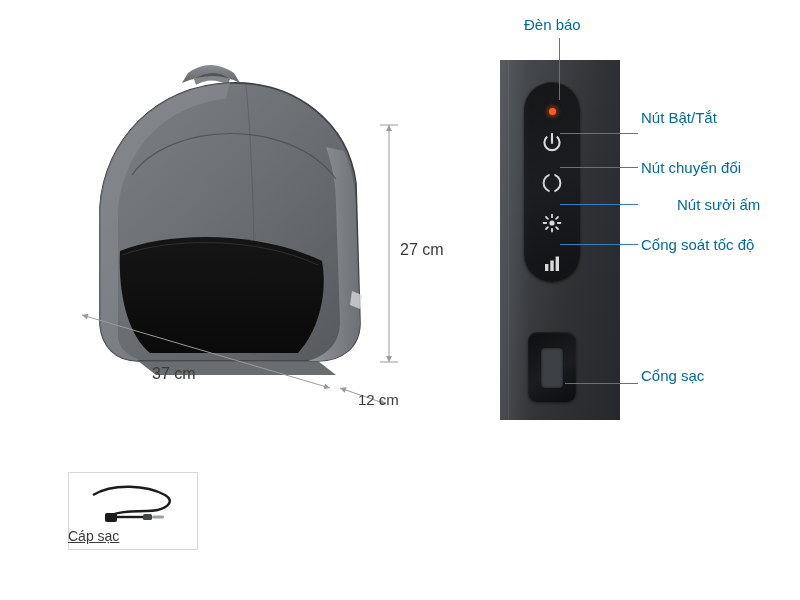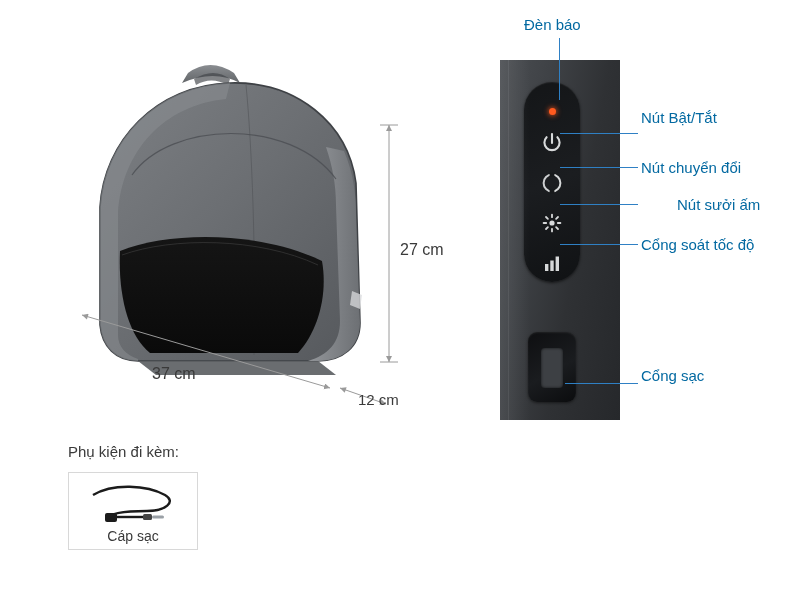--- a/index.html
+++ b/index.html
@@ -52,23 +52,24 @@
     left: 68px; top: 472px;
     width: 130px; height: 78px;
     border: 1px solid #d8d8d8;
     background: #fff;
     box-sizing: border-box;
   }
   #accessory-caption {
     position: absolute;
     left: 68px; top: 528px;
     width: 130px;
-    text-align: center;
+    text-align: left;
     font-size: 14px;
     color: #3a3a3a;
+    text-decoration: underline;
   }
 
   
   #photo {
     position: absolute;
     left: 500px; top: 60px;
     width: 120px; height: 360px;
     background: linear-gradient(100deg,#4b4e52 0%, #3f4246 28%, #2f3134 60%, #26282b 100%);
     overflow: hidden;
   }
@@ -240,21 +241,20 @@
 
     <line x1="82" y1="315" x2="330" y2="388" stroke="#9a9a9a" stroke-width="1" marker-start="url(#ar2)" marker-end="url(#ar)"></line>
 
     <line x1="340" y1="388" x2="386" y2="404" stroke="#9a9a9a" stroke-width="1" marker-start="url(#ar2)" marker-end="url(#ar)"></line>
   </svg>
 
   <div class="label big" id="dim-height">27 cm</div>
   <div class="label big" id="dim-width">37 cm</div>
   <div class="label" id="dim-depth">12 cm</div>
 
-  <div class="label" id="accessories-title">Phụ kiện đi kèm:</div>
 
   <div id="accessory-box">
     <svg width="128" height="76" viewBox="0 0 128 76" xmlns="http://www.w3.org/2000/svg">
       <path d="M24 22 C 44 10, 78 12, 96 22 C 108 29, 96 38, 78 38 C 58 38, 40 40, 38 46" fill="none" stroke="#1b1b1b" stroke-width="2.4"></path>
       <rect x="36" y="40" width="12" height="9" rx="2" fill="#1b1b1b"></rect>
       <path d="M48 44 L 74 44" stroke="#1b1b1b" stroke-width="2.4"></path>
       <rect x="74" y="41" width="9" height="6" rx="1.5" fill="#444"></rect>
       <rect x="83" y="42.5" width="12" height="3" rx="1.5" fill="#9aa0a6"></rect>
     </svg>
   </div>

